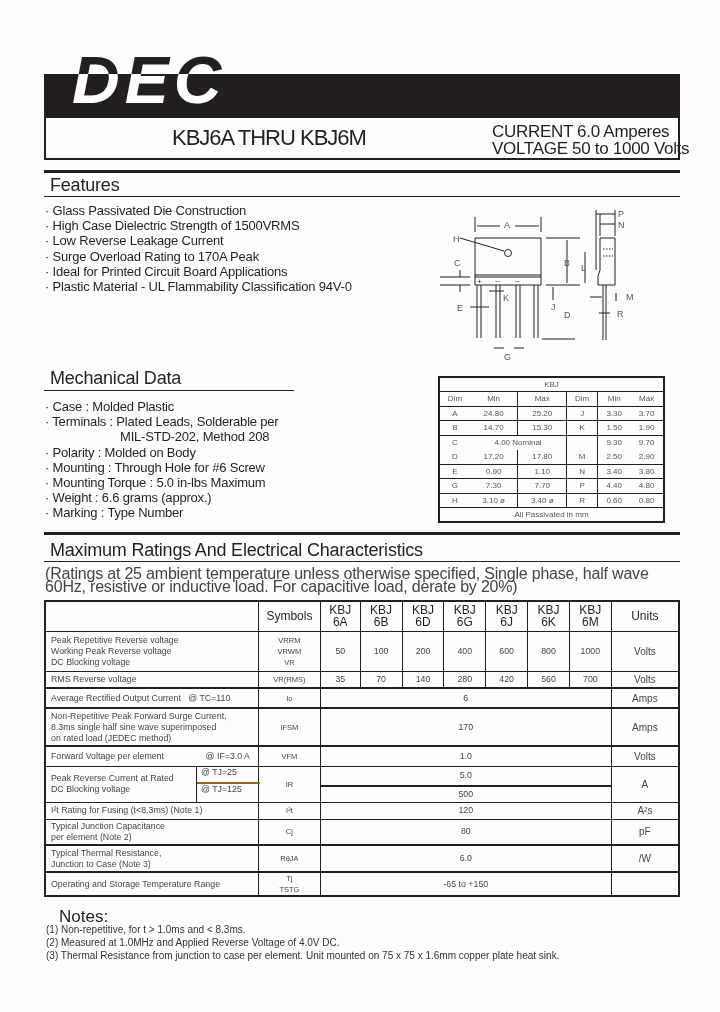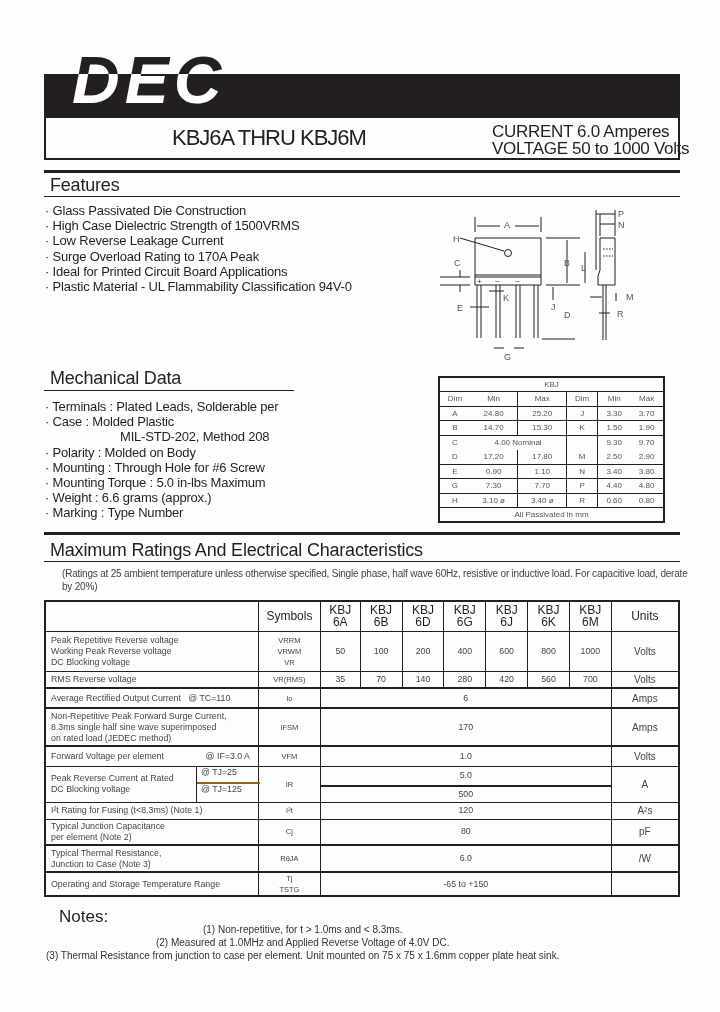--- a/index.html
+++ b/index.html
@@ -38,23 +38,23 @@
   .main-table { left: 44px; top: 600px; width: 636px; border-collapse: collapse; border: 2px solid #231f20; font-size: 8.8px; color: #444; }
   .main-table td { border: 1px solid #231f20; text-align: center; padding: 0 2px; line-height: 11px; }
   .main-table td.desc { text-align: left; padding-left: 5px; }
   .main-table tr.thick td { border-top: 2px solid #231f20; }
   .main-table .hdr { font-size: 12px; color: #231f20; line-height: 12px; }
   .main-table .units { font-size: 10px; }
   .main-table .sym { font-size: 7.5px; }
 
   .notes { left: 44px; top: 910px; font-size: 10px; line-height: 13px; color: #333; }
   .notes .nt { font-size: 17px; color: #231f20; margin-left: 15px; }
-  .note-line { padding-left: 2px; text-align: center; }
-
-  .conditions { left: 62px; top: 567px; width: 630px; font-size: 10px; line-height: 13px; color: #444; letter-spacing: -0.2px; }
+  .note-line { padding-left: 2px; }
+
+  .conditions { left: 45px; top: 567px; width: 630px; font-size: 16px; line-height: 13px; color: #444; letter-spacing: -0.2px; }
 </style>
 </head>
 <body>
 
 <div class="abs black-bar"></div>
 <div class="abs logo">DEC</div>
 <div class="abs logo-mask">DEC</div>
 <div class="abs title-box"></div>
 <div class="abs part-title">KBJ6A THRU KBJ6M</div>
 <div class="abs rating-line" style="top:122px">CURRENT 6.0 Amperes</div>
@@ -137,22 +137,22 @@
   <text x="186" y="100">M</text>
   <text x="177" y="117">R</text>
   <text x="37" y="84" font-size="8" fill="#231f20">+</text>
   <text x="55" y="84" font-size="8" fill="#231f20">~</text>
   <text x="75" y="84" font-size="8" fill="#231f20">~</text>
 </svg>
 
 <div class="abs section-title" style="top:368px">Mechanical Data</div>
 <div class="abs hr-half" style="top:390px"></div>
 <ul class="abs list" style="top:399px">
+  <li>Case :  Molded Plastic</li>
   <li>Terminals : Plated Leads, Solderable per</li>
-  <li>Case :  Molded Plastic</li>
   <li class="cont">MIL-STD-202, Method 208</li>
   <li>Polarity :  Molded on Body</li>
   <li>Mounting : Through Hole for #6 Screw</li>
   <li>Mounting Torque : 5.0 in-lbs Maximum</li>
   <li>Weight : 6.6 grams (approx.)</li>
   <li>Marking : Type Number</li>
 </ul>
 
 <table class="abs dim-table">
   <tbody>

